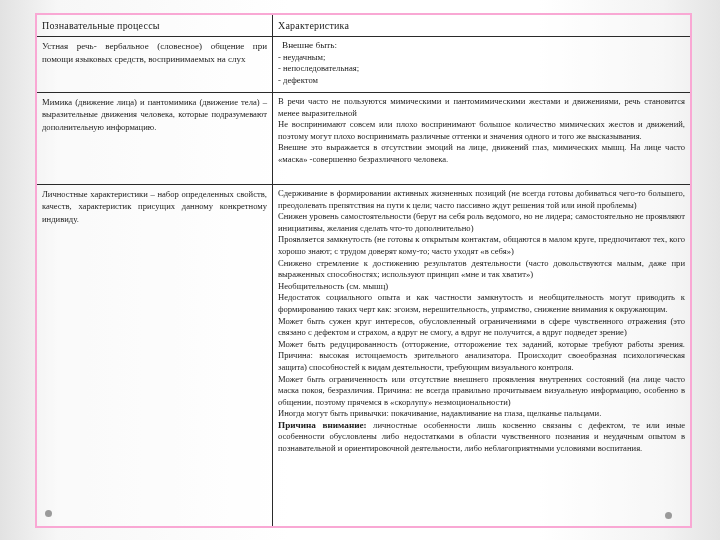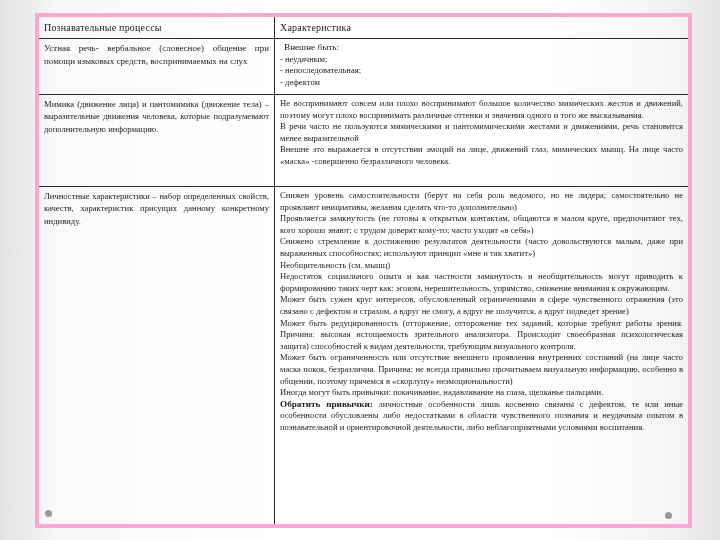--- a/index.html
+++ b/index.html
@@ -4,21 +4,21 @@
 <style>
   html, body { margin:0; padding:0; }
   body {
     width:720px; height:540px; overflow:hidden; position:relative;
     background: linear-gradient(90deg, #e2e2e2 0%, #f7f7f7 8%, #ffffff 40%, #ffffff 75%, #f3f3f3 92%, #e4e4e4 100%);
     font-family: "Liberation Serif", serif;
     color:#222;
   }
   .table {
     position:absolute; left:35px; top:13px; width:657px; height:515px;
-    border:4px solid #f9a8d4; box-sizing:border-box;
+    border:2px solid #f9a8d4; box-sizing:border-box;
     display:grid; grid-template-columns:236px 1fr;
     grid-template-rows:22px 56px 92px 1fr;
     background:rgba(255,255,255,0.35);
   }
   .cell { border-right:1px solid #2a2a2a; border-bottom:1px solid #2a2a2a; box-sizing:border-box; padding:3px 5px 2px 5px; overflow:hidden; }
   .cell.r { border-right:none; }
   .row-last .cell, .cell.last { border-bottom:none; }
   .hdr { font-size:10px; padding-top:5px; letter-spacing:0.2px; }
   .txt { font-size:8.6px; line-height:11.6px; text-align:justify; }
   .txt p { margin:0; }
@@ -43,39 +43,40 @@
     <span class="line" style="font-size:9.2px;padding-left:4px;">Внешне быть:</span>
     <span class="line">- неудачным;</span>
     <span class="line">- непоследовательная;</span>
     <span class="line">- дефектом</span>
   </div>
 
   <div class="cell txt">
     <p style="line-height:12.4px;">Мимика (движение лица) и пантомимика (движение тела) – выразительные движения человека, которые подразумевают дополнительную информацию.</p>
   </div>
   <div class="cell r txt">
+    <p>В речи часто не пользуются мимическими и пантомимическими жестами и движениями, речь становится менее выразительной</p>
     <p>Не воспринимают совсем или плохо воспринимают большое количество мимических жестов и движений, поэтому могут плохо воспринимать различные оттенки и значения одного и того же высказывания.</p>
-    <p>В речи часто не пользуются мимическими и пантомимическими жестами и движениями, речь становится менее выразительной</p>
     <p>Внешне это выражается в отсутствии эмоций на лице, движений глаз, мимических мышц. На лице часто «маска» -совершенно безразличного человека.</p>
   </div>
 
   <div class="cell txt last">
     <p style="line-height:12.4px;">Личностные характеристики – набор определенных свойств, качеств, характеристик присущих данному конкретному индивиду.</p>
   </div>
   <div class="cell r txt last">
+    <p>Сдерживание в формировании активных жизненных позиций (не всегда готовы добиваться чего-то большего, преодолевать препятствия на пути к цели; часто пассивно ждут решения той или иной проблемы)</p>
     <p>Снижен уровень самостоятельности (берут на себя роль ведомого, но не лидера; самостоятельно не проявляют инициативы, желания сделать что-то дополнительно)</p>
     <p>Проявляется замкнутость (не готовы к открытым контактам, общаются в малом круге, предпочитают тех, кого хорошо знают; с трудом доверят кому-то; часто уходят «в себя»)</p>
     <p>Снижено стремление к достижению результатов деятельности (часто довольствуются малым, даже при выраженных способностях; используют принцип «мне и так хватит»)</p>
     <p>Необщительность (см. мышц)</p>
     <p>Недостаток социального опыта и как частности замкнутость и необщительность могут приводить к формированию таких черт как: эгоизм, нерешительность, упрямство, снижение внимания к окружающим.</p>
     <p>Может быть сужен круг интересов, обусловленный ограничениями в сфере чувственного отражения (это связано с дефектом и страхом, а вдруг не смогу, а вдруг не получится, а вдруг подведет зрение)</p>
     <p>Может быть редуцированность (отторжение, отторожение тех заданий, которые требуют работы зрения. Причина: высокая истощаемость зрительного анализатора. Происходит своеобразная психологическая защита) способностей к видам деятельности, требующим визуального контроля.</p>
     <p>Может быть ограниченность или отсутствие внешнего проявления внутренних состояний (на лице часто маска покоя, безразличия. Причина: не всегда правильно прочитываем визуальную информацию, особенно в общении, поэтому прячемся в «скорлупу» неэмоциональности)</p>
     <p>Иногда могут быть привычки: покачивание, надавливание на глаза, щелканье пальцами.</p>
     <p>
-      <span class="bold">Обратить привычки:</span>
+      <span class="bold">Причина внимание:</span>
       <span>личностные особенности лишь косвенно связаны с дефектом, те или иные особенности обусловлены либо недостатками в области чувственного познания и неудачным опытом в познавательной и ориентировочной деятельности, либо неблагоприятными условиями воспитания.</span>
     </p>
   </div>
 </div>
 
 <div class="bullet-dot" style="left:45px;top:510px;"></div>
 <div class="bullet-dot" style="left:665px;top:512px;"></div>
 
 </body></html>

